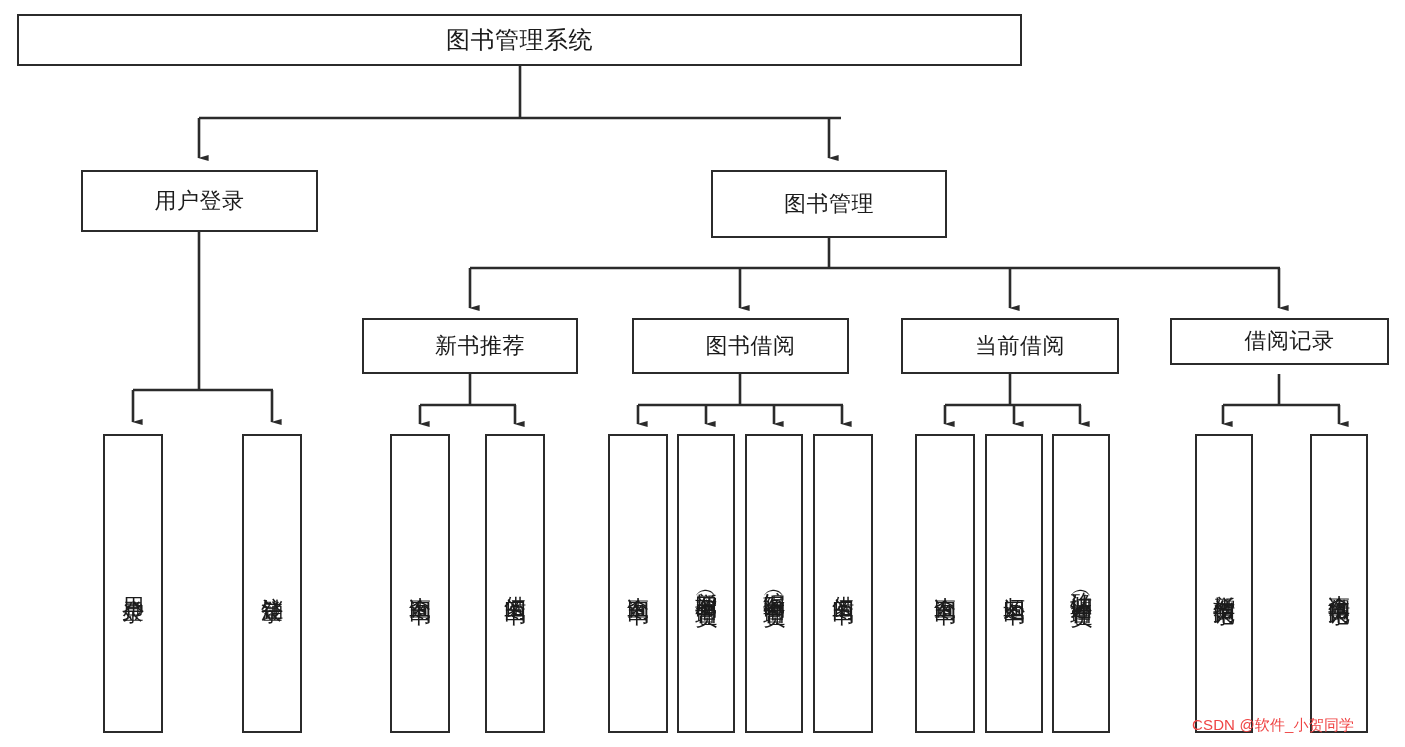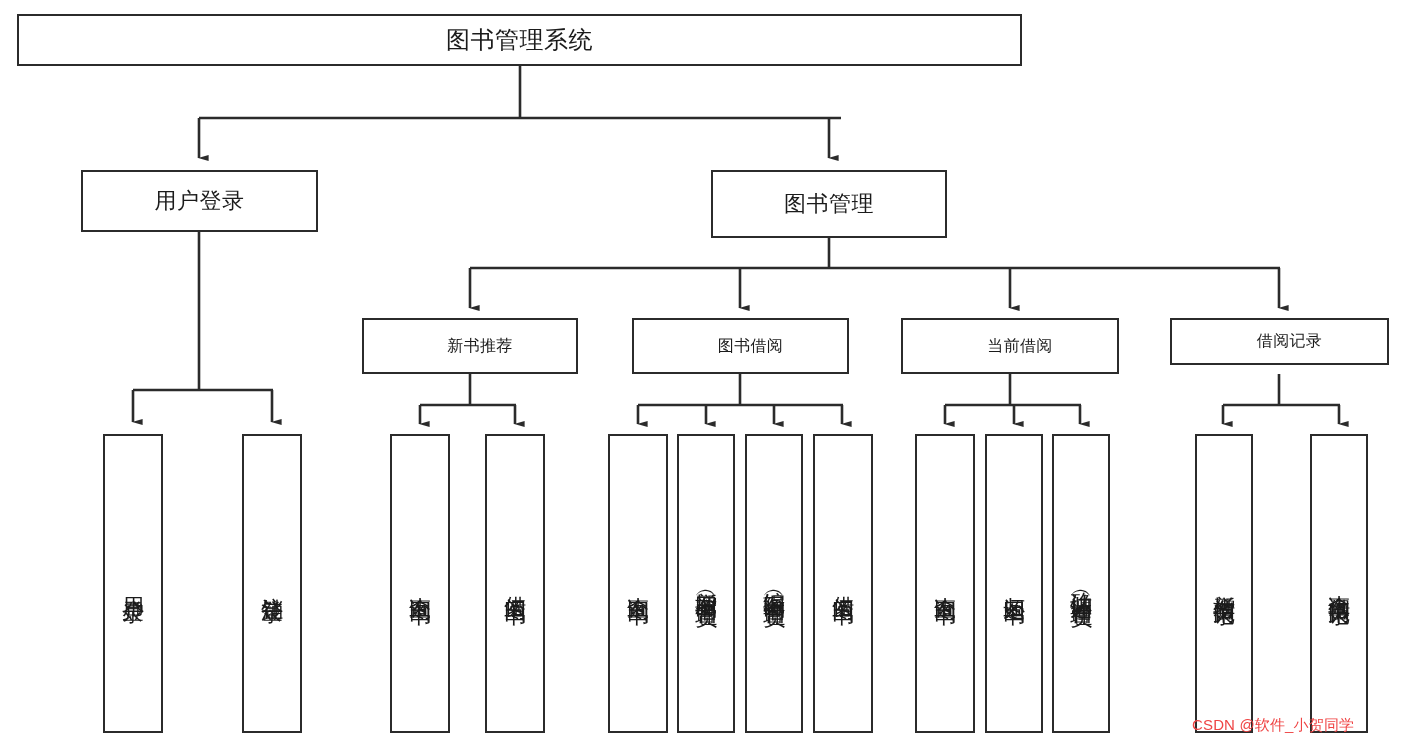--- a/index.html
+++ b/index.html
@@ -49,21 +49,21 @@
     letter-spacing: 0.02em;
     line-height: 1.02;
   }
   .node-box.root .node-label {
     font-size: 24px;
   }
   .node-box.level2 .node-label {
     font-size: 22px;
   }
   .node-box.level3 .node-label {
-    font-size: 16px;
+    font-size: 22px;
     margin-left: 20px;
   }
   .node-box.leaf .node-label {
     font-size: 22px;
     letter-spacing: 0.10em;
   }
   .watermark {
     position: absolute;
     color: #ef4444;
     font-size: 15px;

